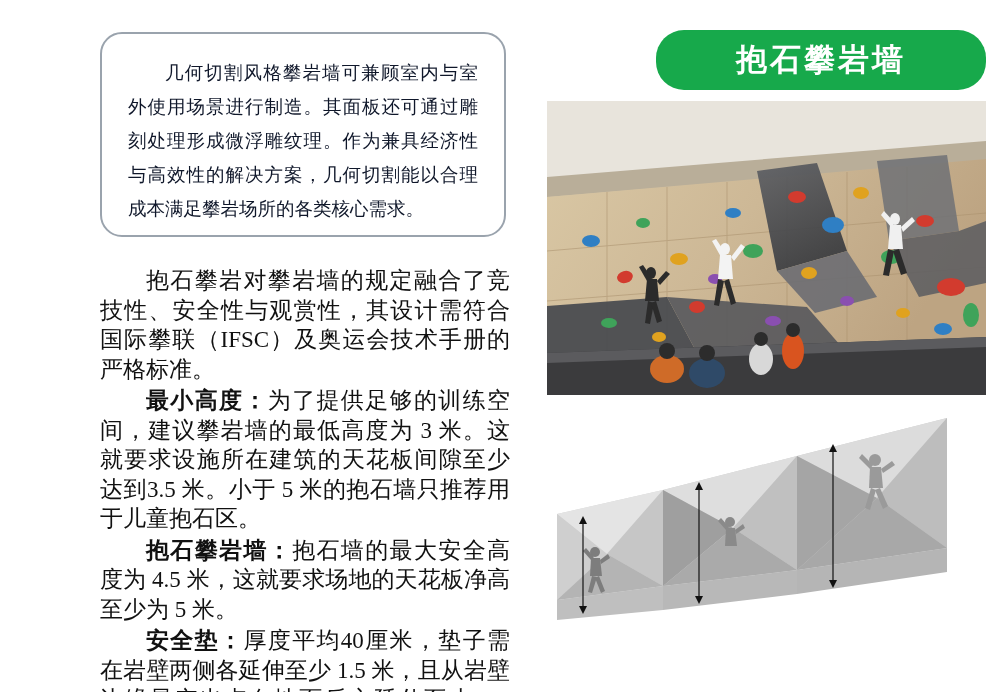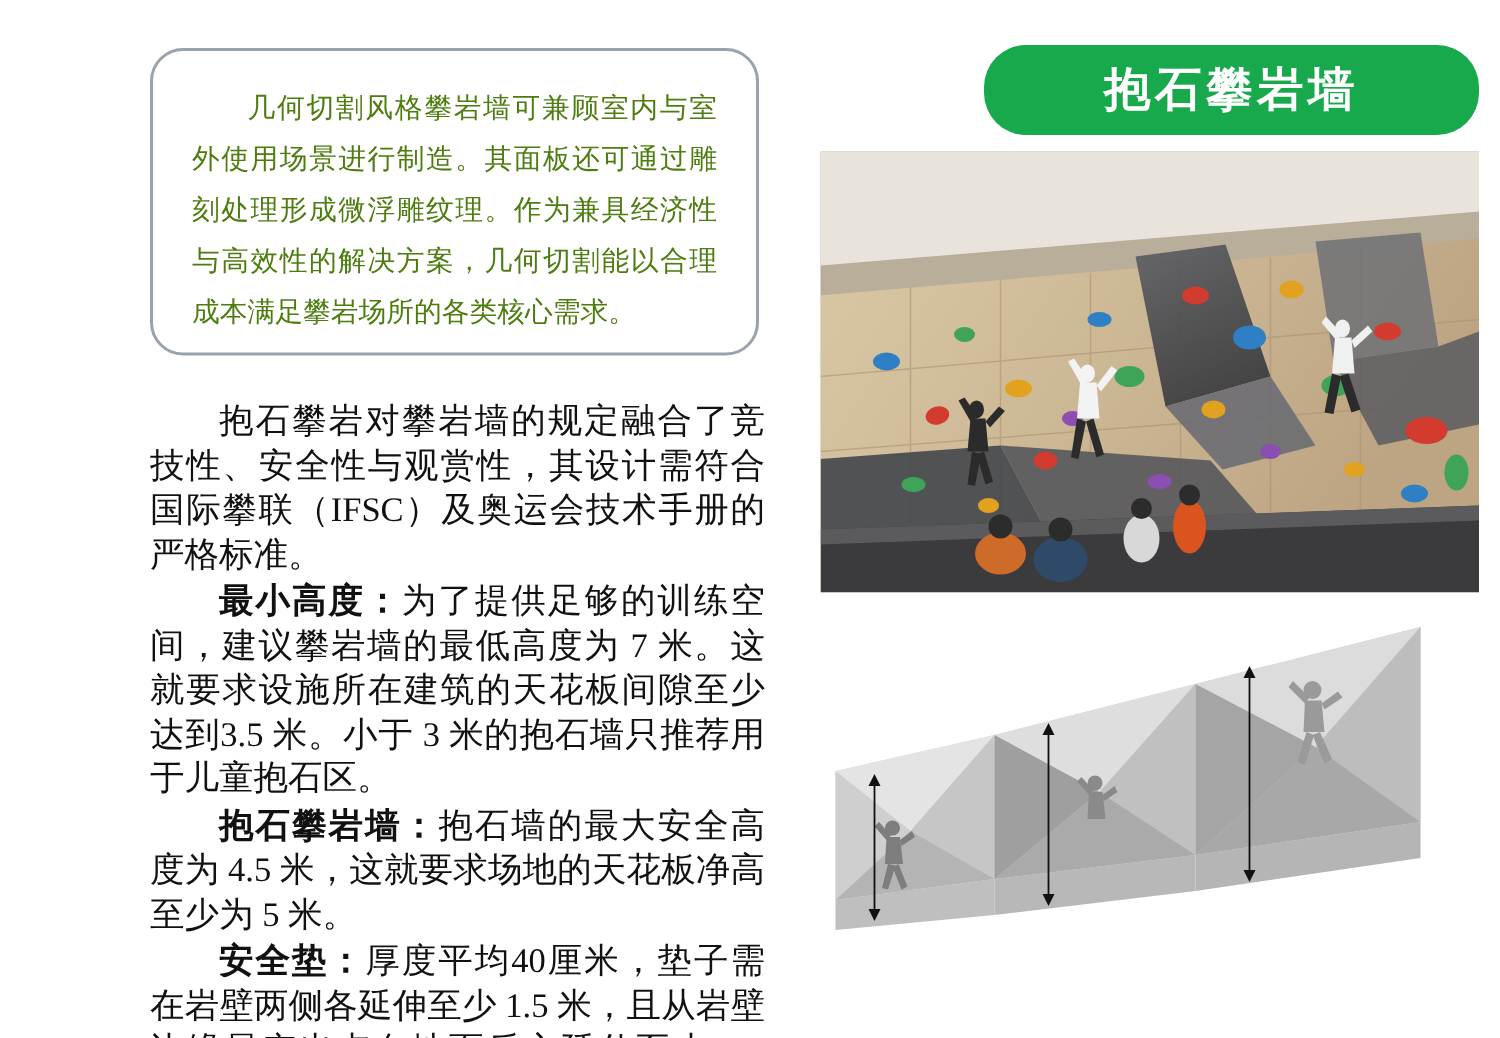--- a/index.html
+++ b/index.html
@@ -35,21 +35,21 @@
     border-radius: 22px;
     box-sizing: border-box;
     background: #ffffff;
   }
   .intro-text {
     padding: 22px 26px 0 26px;
     font-size: 18.5px;
     line-height: 34px;
     text-indent: 2em;
     text-align: justify;
-    color: #4d7c0f;
+    color: #0f172a;
   }
 
   .body-block {
     position: absolute;
     left: 100px;
     top: 266px;
     width: 410px;
   }
   .para {
     font-size: 23px;
@@ -125,21 +125,21 @@
     <div class="intro-text">几何切割风格攀岩墙可兼顾室内与室外使用场景进行制造。其面板还可通过雕刻处理形成微浮雕纹理。作为兼具经济性与高效性的解决方案，几何切割能以合理成本满足攀岩场所的各类核心需求。</div>
   </div>
 
   <div class="body-block">
 
     <p class="para indent">
       <span>抱石攀岩对攀岩墙的规定融合了竞技性、安全性与观赏性，其设计需符合国际攀联（IFSC）及奥运会技术手册的严格标准。</span>
     </p>
 
     <p class="para indent">
-      <span class="lead">最小高度：</span><span>为了提供足够的训练空间，建议攀岩墙的最低高度为 7 米。这就要求设施所在建筑的天花板间隙至少达到3.5 米。小于 3 米的抱石墙只推荐用于儿童抱石区。</span>
+      <span class="lead">最小高度：</span><span>为了提供足够的训练空间，建议攀岩墙的最低高度为 3 米。这就要求设施所在建筑的天花板间隙至少达到3.5 米。小于 5 米的抱石墙只推荐用于儿童抱石区。</span>
     </p>
 
     <p class="para indent">
       <span class="lead">抱石攀岩墙：</span><span>抱石墙的最大安全高度为 4.5 米，这就要求场地的天花板净高至少为 5 米。</span>
     </p>
 
     <p class="para indent">
       <span class="lead">安全垫：</span><span>厚度平均40厘米，垫子需在岩壁两侧各延伸至少 1.5 米，且从岩壁边缘最突出点向地面后方延伸至少 2.5 米。</span>
     </p>
 

